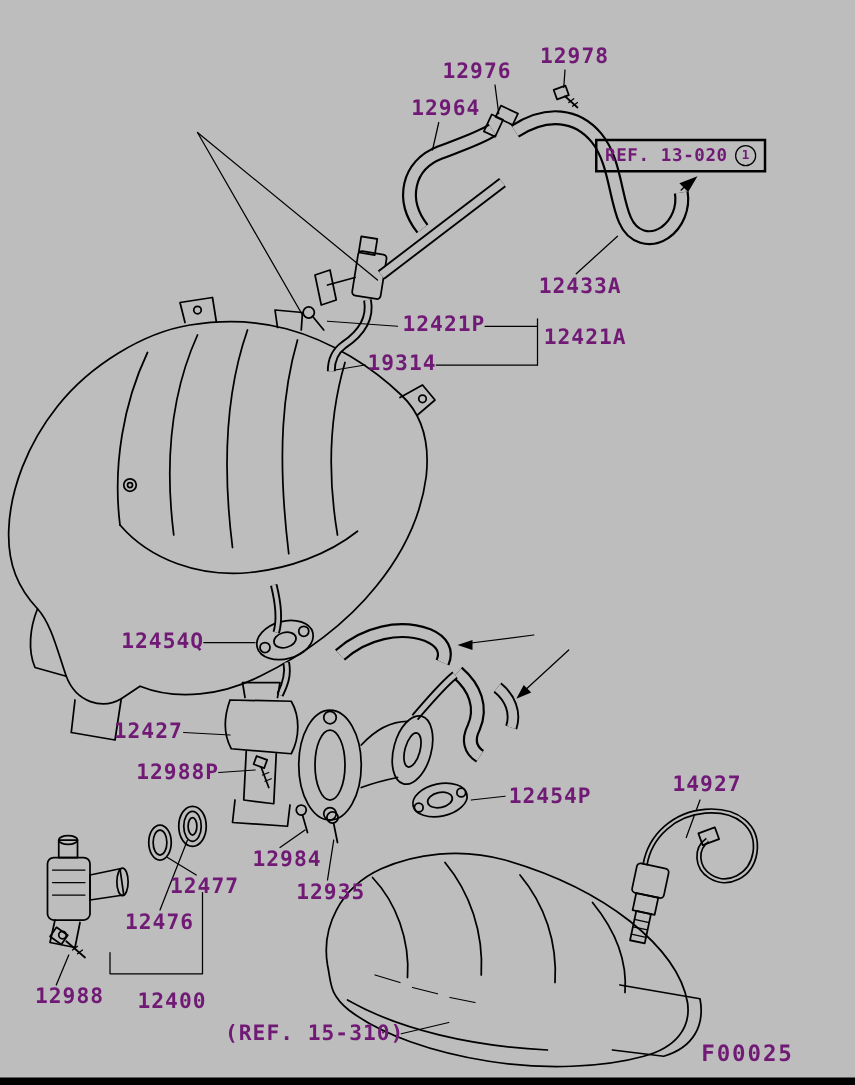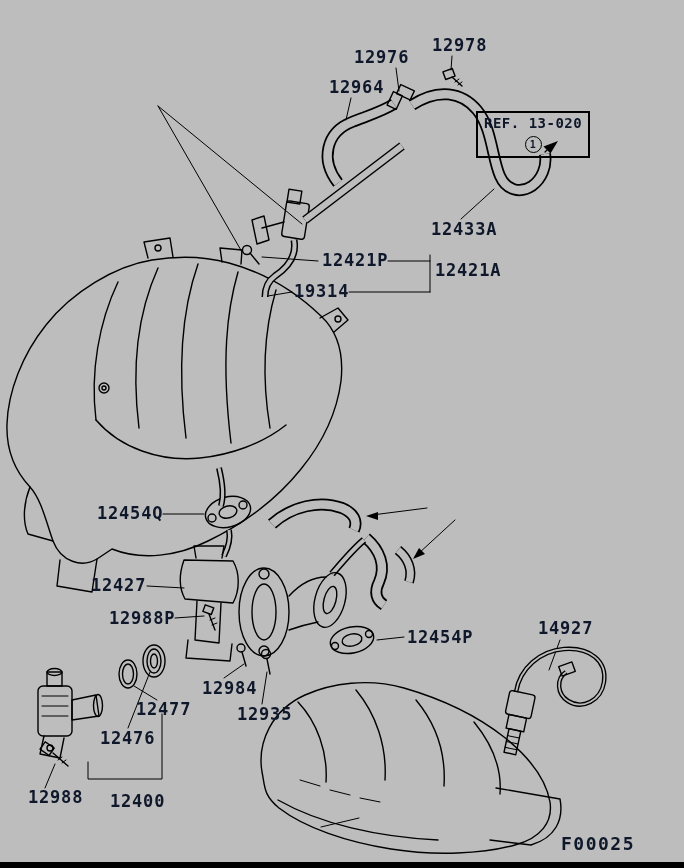--- a/index.html
+++ b/index.html
@@ -1,28 +1,28 @@
 <!DOCTYPE html>
 <html><head>
 <meta charset="utf-8">
 <style>
   html,body{margin:0;padding:0;background:#9a9a9a;}
   .canvas{
     position:relative;width:684px;height:868px;background:#bdbdbd;overflow:hidden;
-    font-family:"DejaVu Sans Mono","Liberation Mono",monospace;color:#0f172a;
+    font-family:"DejaVu Sans Mono","Liberation Mono",monospace;color:#701a75;
   }
   svg.art{position:absolute;left:0;top:0;}
   .lbl{
     position:absolute;font-size:17px;font-weight:bold;letter-spacing:0.8px;
     white-space:nowrap;line-height:1;
   }
   .refbox{
     position:absolute;display:flex;align-items:center;gap:6px;
     border:2px solid #000;padding:3px 6px;font-size:14px;font-weight:bold;
-    letter-spacing:0.5px;line-height:1;flex-direction:column;
+    letter-spacing:0.5px;line-height:1;
   }
   .refbox .badge{
     display:inline-flex;align-items:center;justify-content:center;
     width:15px;height:15px;border:1.5px solid #000;border-radius:50%;
     font-size:10px;font-weight:bold;
   }
   .figcode{position:absolute;font-size:18px;font-weight:bold;letter-spacing:1.5px;line-height:1;}
   .bottom-bar{position:absolute;left:0;bottom:0;width:100%;height:6px;background:#000;}
 </style>
 </head>
@@ -254,17 +254,18 @@
   <div class="lbl" style="left:136px;top:701px">12477</div>
   <div class="lbl" style="left:237px;top:706px">12935</div>
   <div class="lbl" style="left:100px;top:730px">12476</div>
   <div class="lbl" style="left:28px;top:789px">12988</div>
   <div class="lbl" style="left:110px;top:793px">12400</div>
 
   <div class="refbox" style="left:476px;top:111px">
     <span>REF. 13-020</span>
     <span class="badge">1</span>
   </div>
+  <div class="lbl" style="left:180px;top:819px">(REF. 15-310)</div>
 
   <div class="figcode" style="left:561px;top:835px">F00025</div>
 
   <div class="bottom-bar"></div>
 </div>
 
 </body></html>

